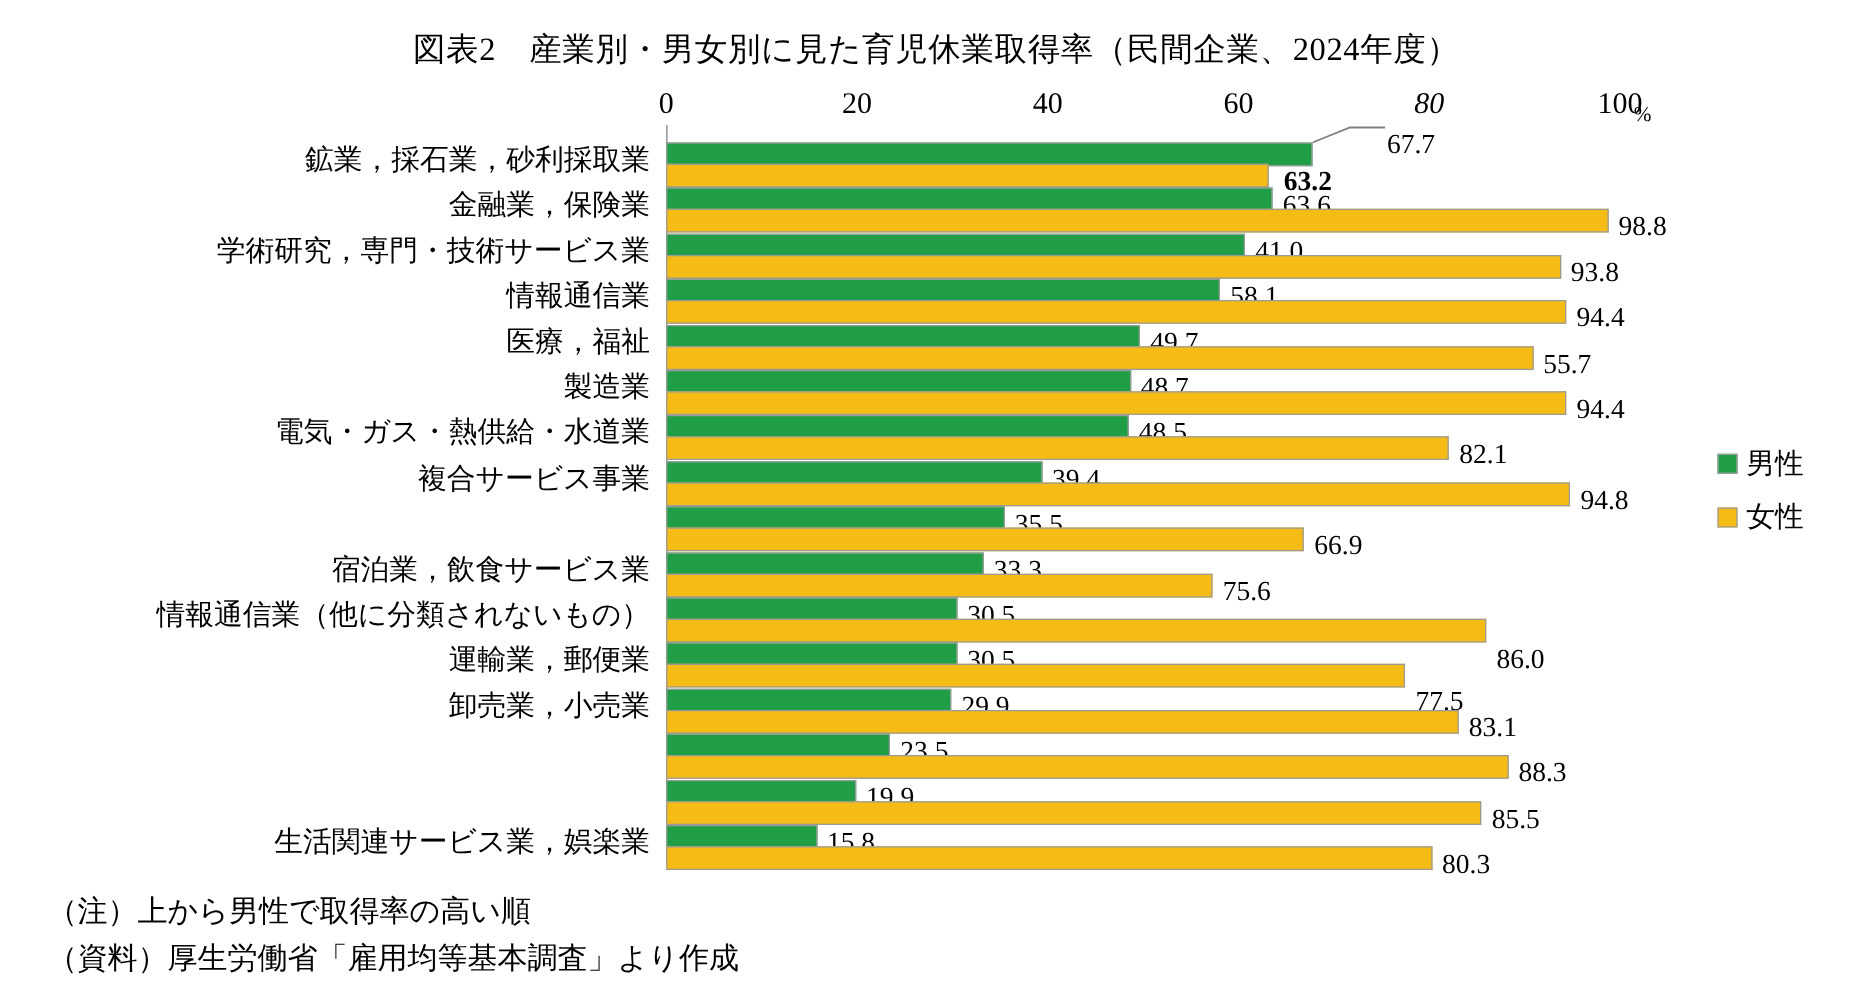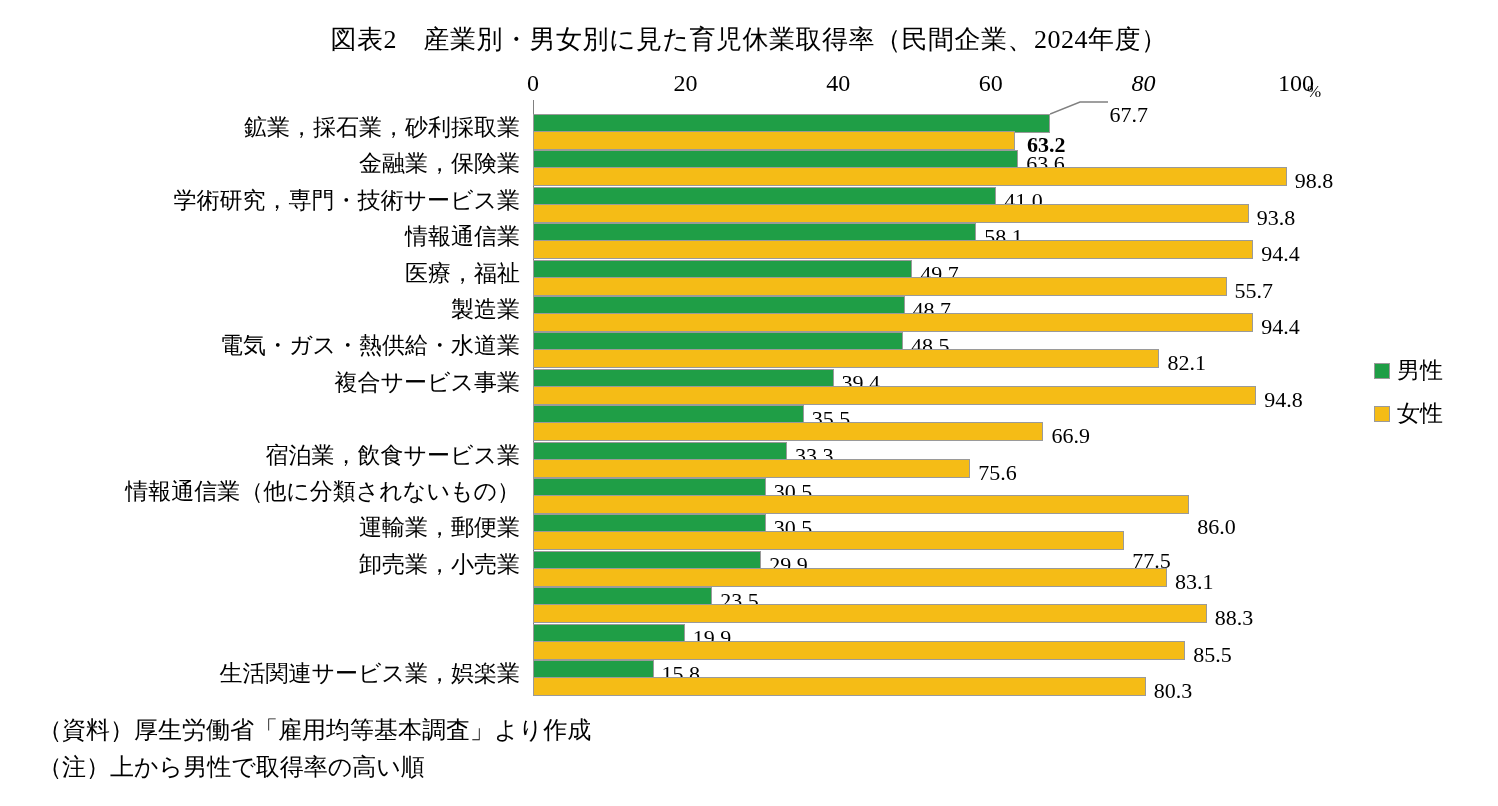--- a/index.html
+++ b/index.html
@@ -223,15 +223,15 @@
       <span class="legend-swatch" style="background: rgb(31, 158, 70);"></span>
       <span>男性</span>
     </div>
     <div class="legend-row">
       <span class="legend-swatch" style="background: rgb(245, 188, 22);"></span>
       <span>女性</span>
     </div>
   </div>
 
 <div id="notes">
+    <div class="note-line">（注）上から男性で取得率の高い順</div>
     <div class="note-line">（資料）厚生労働省「雇用均等基本調査」より作成</div>
-    <div class="note-line">（注）上から男性で取得率の高い順</div>
   </div>
 
 </body></html>

